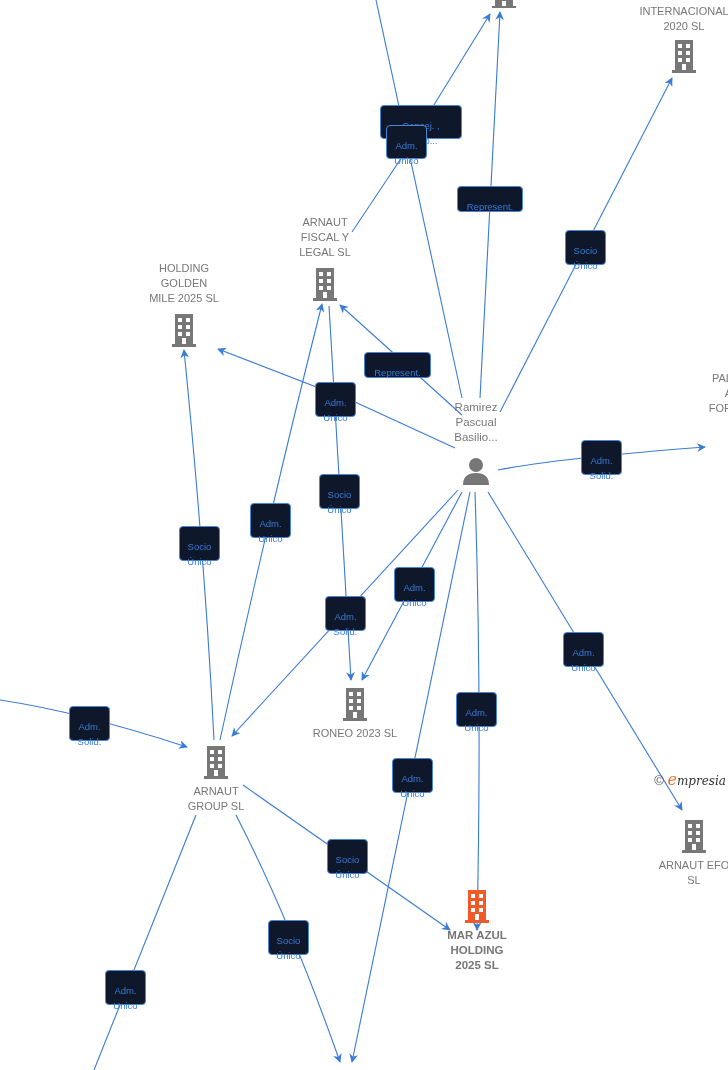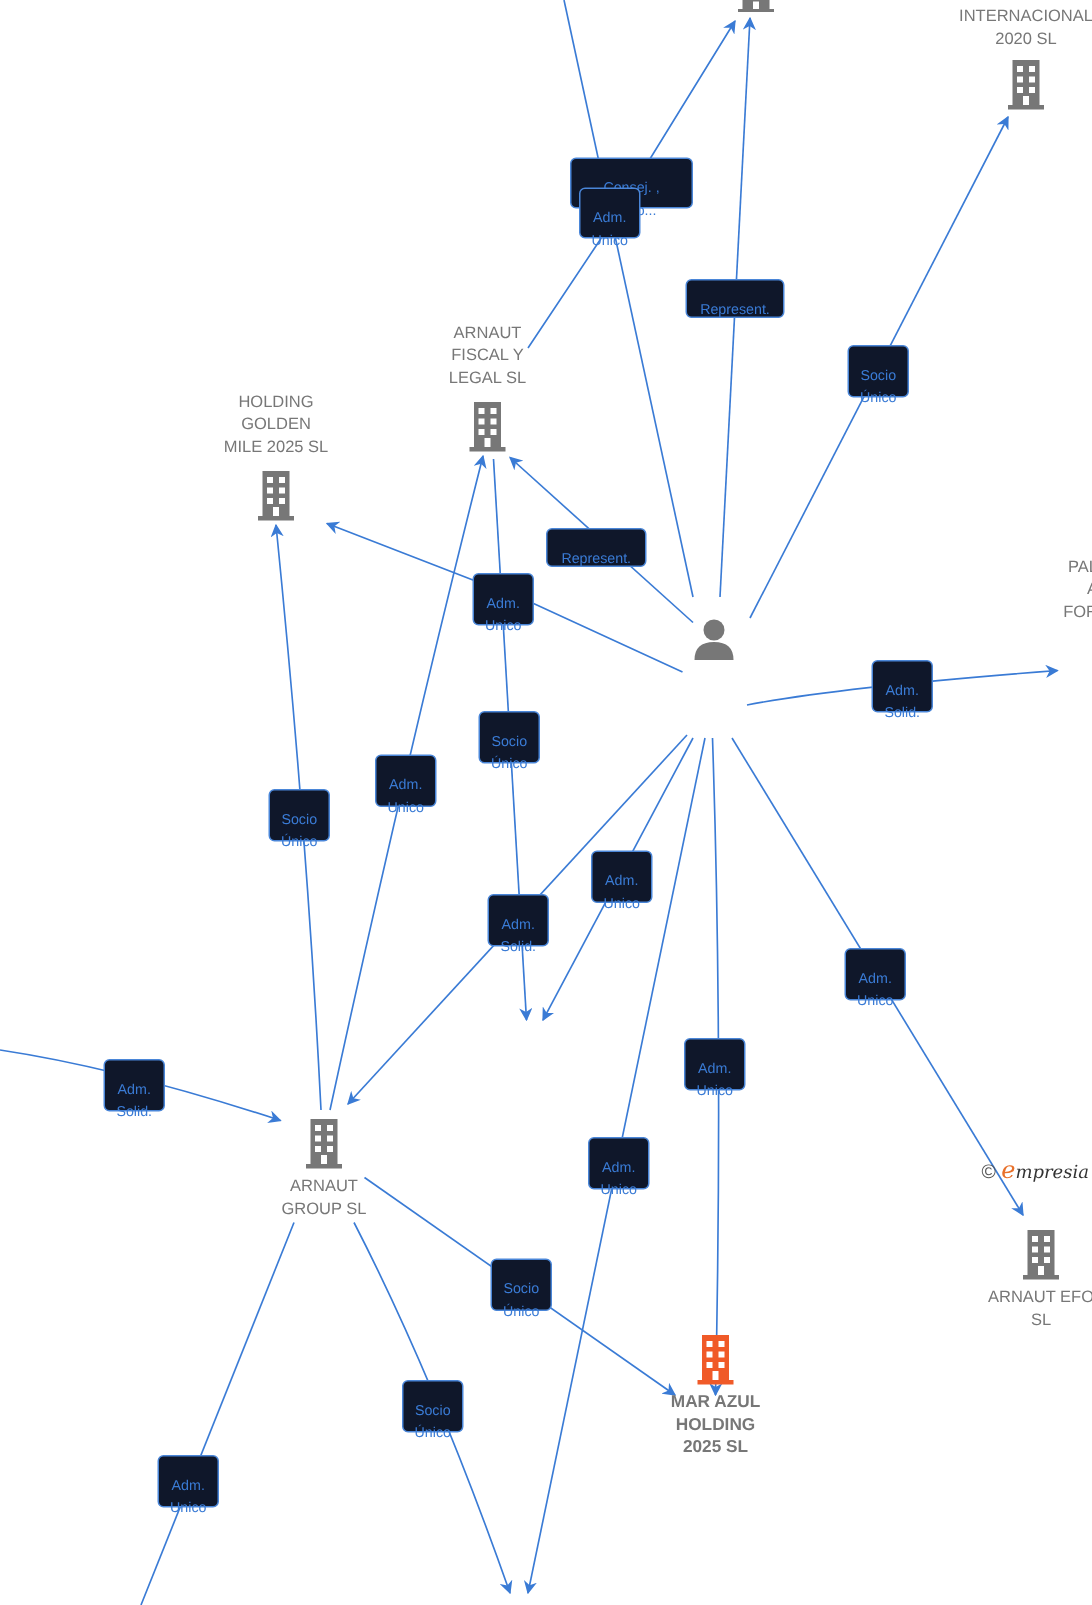--- a/index.html
+++ b/index.html
@@ -126,32 +126,49 @@
         <rect x="19" y="6" width="4" height="4" fill="#fff"></rect>
       <rect x="11" y="13" width="4" height="4" fill="#fff"></rect>
         <rect x="19" y="13" width="4" height="4" fill="#fff"></rect>
       <rect x="11" y="20" width="4" height="4" fill="#fff"></rect>
         <rect x="19" y="20" width="4" height="4" fill="#fff"></rect>
       <rect x="15" y="26" width="4" height="6" fill="#fff"></rect>
     </svg>
   </div>
 
   <div class="node" style="left:440px; top:400px; width:72px; font-size:11.5px;">
+    <span class="name">Ramirez
+Pascual
+Basilio...</span>
     <svg class="bicon" width="32" height="32" viewBox="0 0 32 32" style="margin-top:10px">
       <circle cx="16" cy="10" r="7" fill="#777"></circle>
       <path d="M3,30 Q3,18 16,18 Q29,18 29,30 Z" fill="#777"></path>
     </svg>
   </div>
 
   <div class="node" style="left:700px; top:371px; width:40px; text-align:left;">
     <span class="name" style="text-align:right; width:32px;">PAL
 A
 FOR</span>
   </div>
 
+  <div class="node" style="left:300px; top:686px; width:110px;">
+    <svg class="bicon" width="34" height="36" viewBox="0 0 34 36">
+      <rect x="8" y="2" width="18" height="30" fill="#777"></rect>
+        <rect x="5" y="32" width="24" height="3" fill="#777"></rect>
+      <rect x="11" y="6" width="4" height="4" fill="#fff"></rect>
+        <rect x="19" y="6" width="4" height="4" fill="#fff"></rect>
+      <rect x="11" y="13" width="4" height="4" fill="#fff"></rect>
+        <rect x="19" y="13" width="4" height="4" fill="#fff"></rect>
+      <rect x="11" y="20" width="4" height="4" fill="#fff"></rect>
+        <rect x="19" y="20" width="4" height="4" fill="#fff"></rect>
+      <rect x="15" y="26" width="4" height="6" fill="#fff"></rect>
+    </svg>
+    <span class="name" style="margin-top:4px">RONEO 2023  SL</span>
+  </div>
 
   <div class="node" style="left:172px; top:744px; width:88px;">
     <svg class="bicon" width="34" height="36" viewBox="0 0 34 36">
       <rect x="8" y="2" width="18" height="30" fill="#777"></rect>
         <rect x="5" y="32" width="24" height="3" fill="#777"></rect>
       <rect x="11" y="6" width="4" height="4" fill="#fff"></rect>
         <rect x="19" y="6" width="4" height="4" fill="#fff"></rect>
       <rect x="11" y="13" width="4" height="4" fill="#fff"></rect>
         <rect x="19" y="13" width="4" height="4" fill="#fff"></rect>
       <rect x="11" y="20" width="4" height="4" fill="#fff"></rect>

